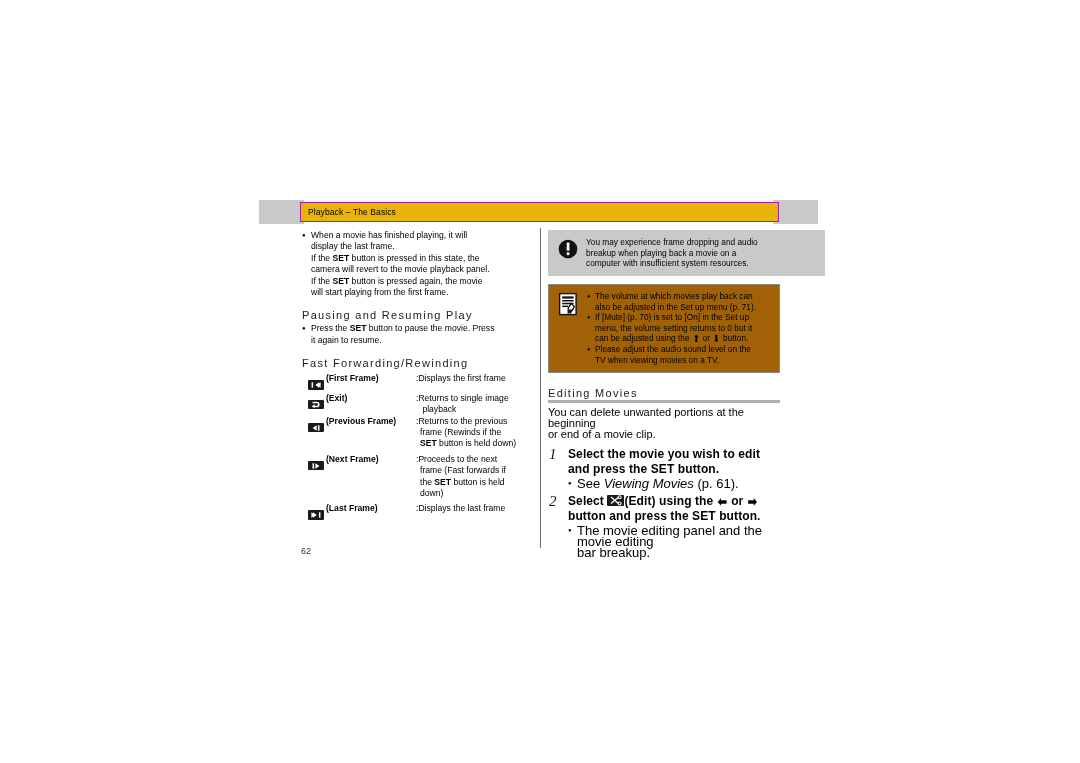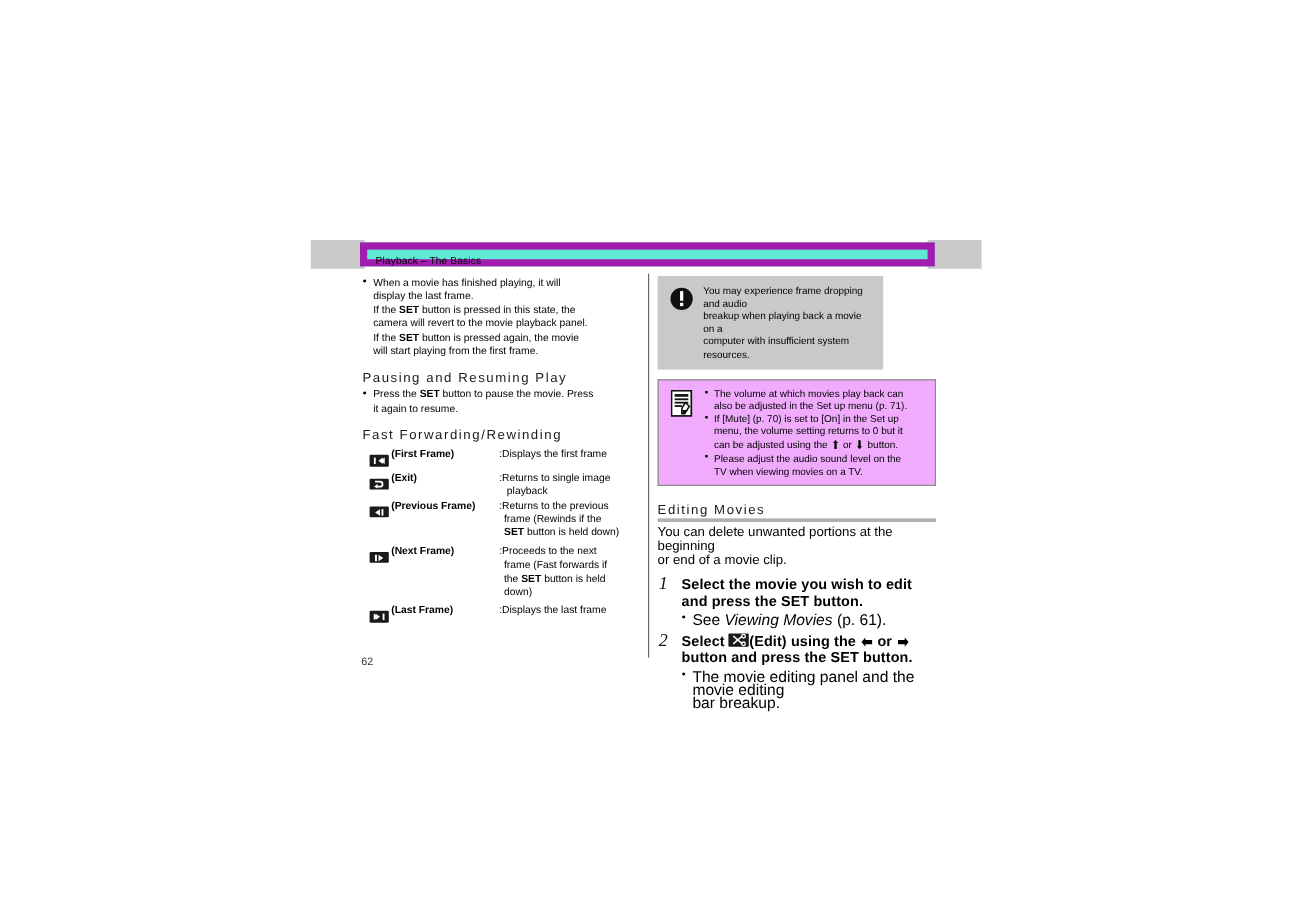--- a/index.html
+++ b/index.html
@@ -33,22 +33,22 @@
   }
   .hdr-block.left  { left: 259px; }
   .hdr-block.right { left: 773px; width: 45px; }
 
   .hdr-bar {
     position: absolute;
     left: 300px;
     top: 202px;
     width: 479px;
     height: 20px;
-    border: 6px solid #a21caf;
-    background: #5eead4;
+    border: 1px solid #a21caf;
+    background: #eab308;
     box-sizing: border-box;
   }
   .hdr-bar span {
     position: absolute;
     left: 7px;
     top: 4px;
     font-size: 8.5px;
     letter-spacing: 0.1px;
     white-space: nowrap;
   }
@@ -164,26 +164,26 @@
     display: inline-block;
     width: 4px;
   }
 
   
   .note-gray {
     position: relative;
     background: #c9c9c9;
     padding: 7px 8px 7px 38px;
     box-sizing: border-box;
-    width: 188px;
+    width: 277px;
     min-height: 46px;
   }
   .note-box {
     position: relative;
-    background: #f0abfc;
+    background: #a16207;
     border: 1px solid #8a8a8a;
     padding: 6px 6px 6px 38px;
     box-sizing: border-box;
     width: 232px;
     margin-top: 8px;
   }
   .note-txt {
     font-size: 8.3px;
     line-height: 10.6px;
   }

